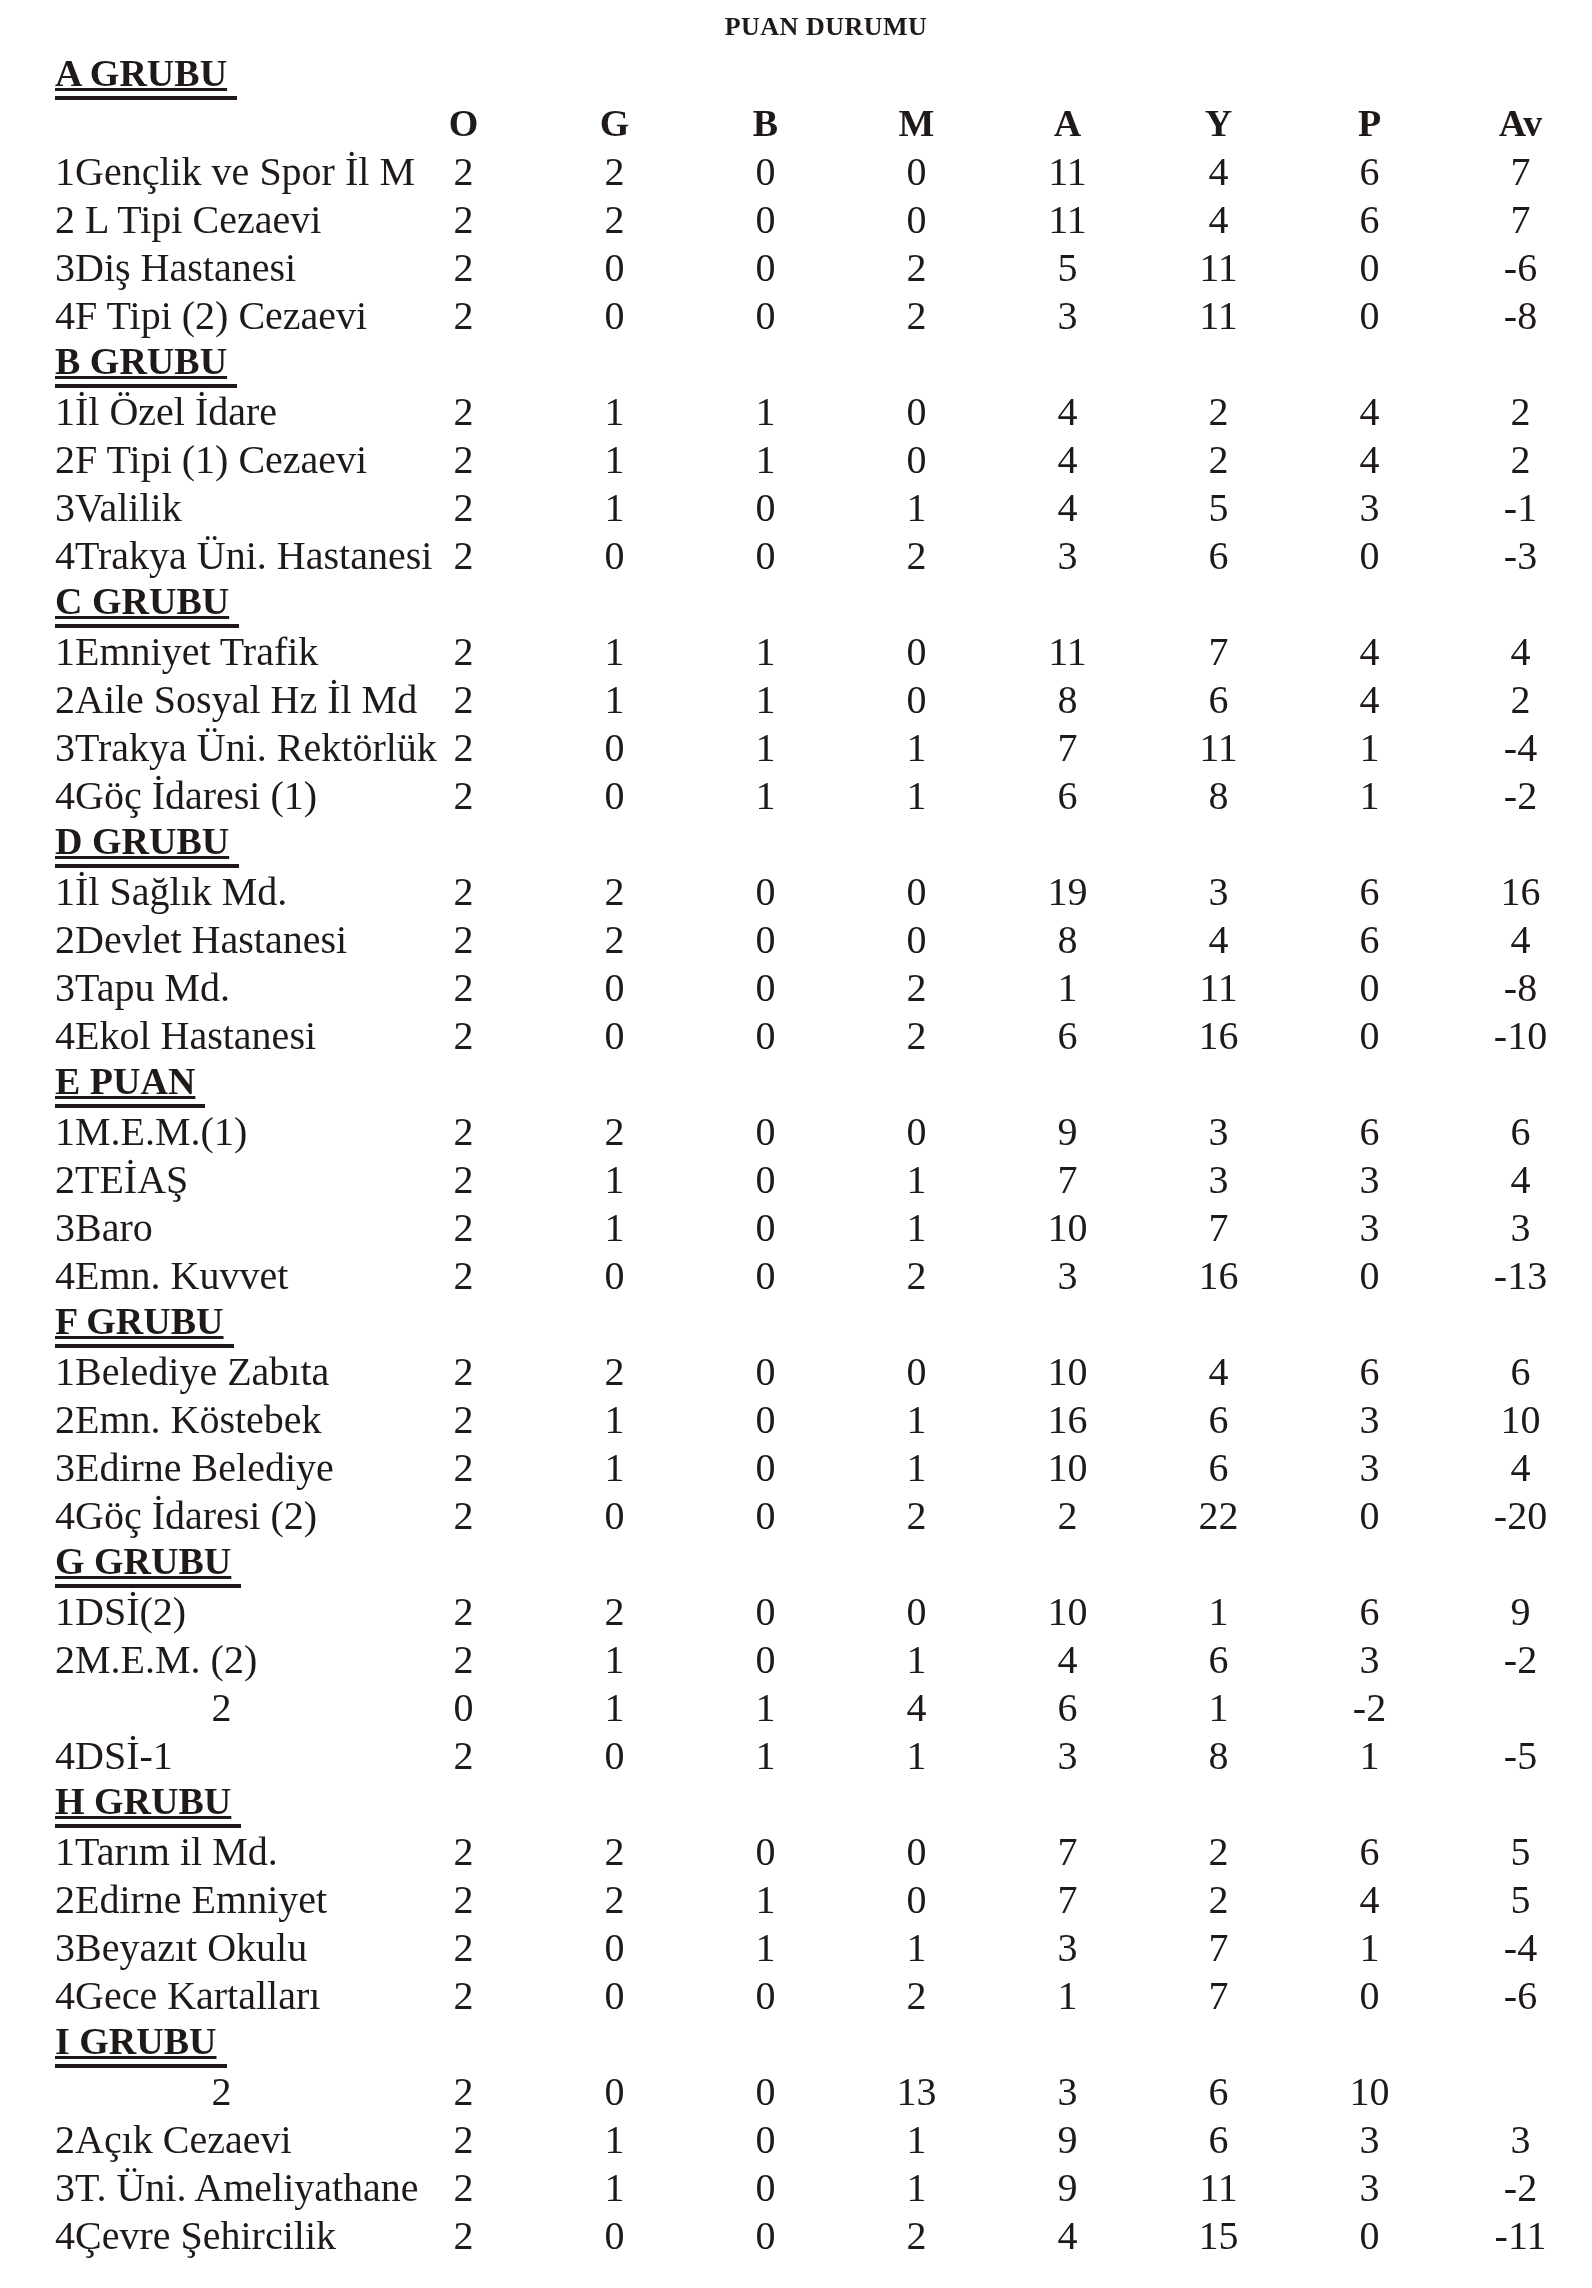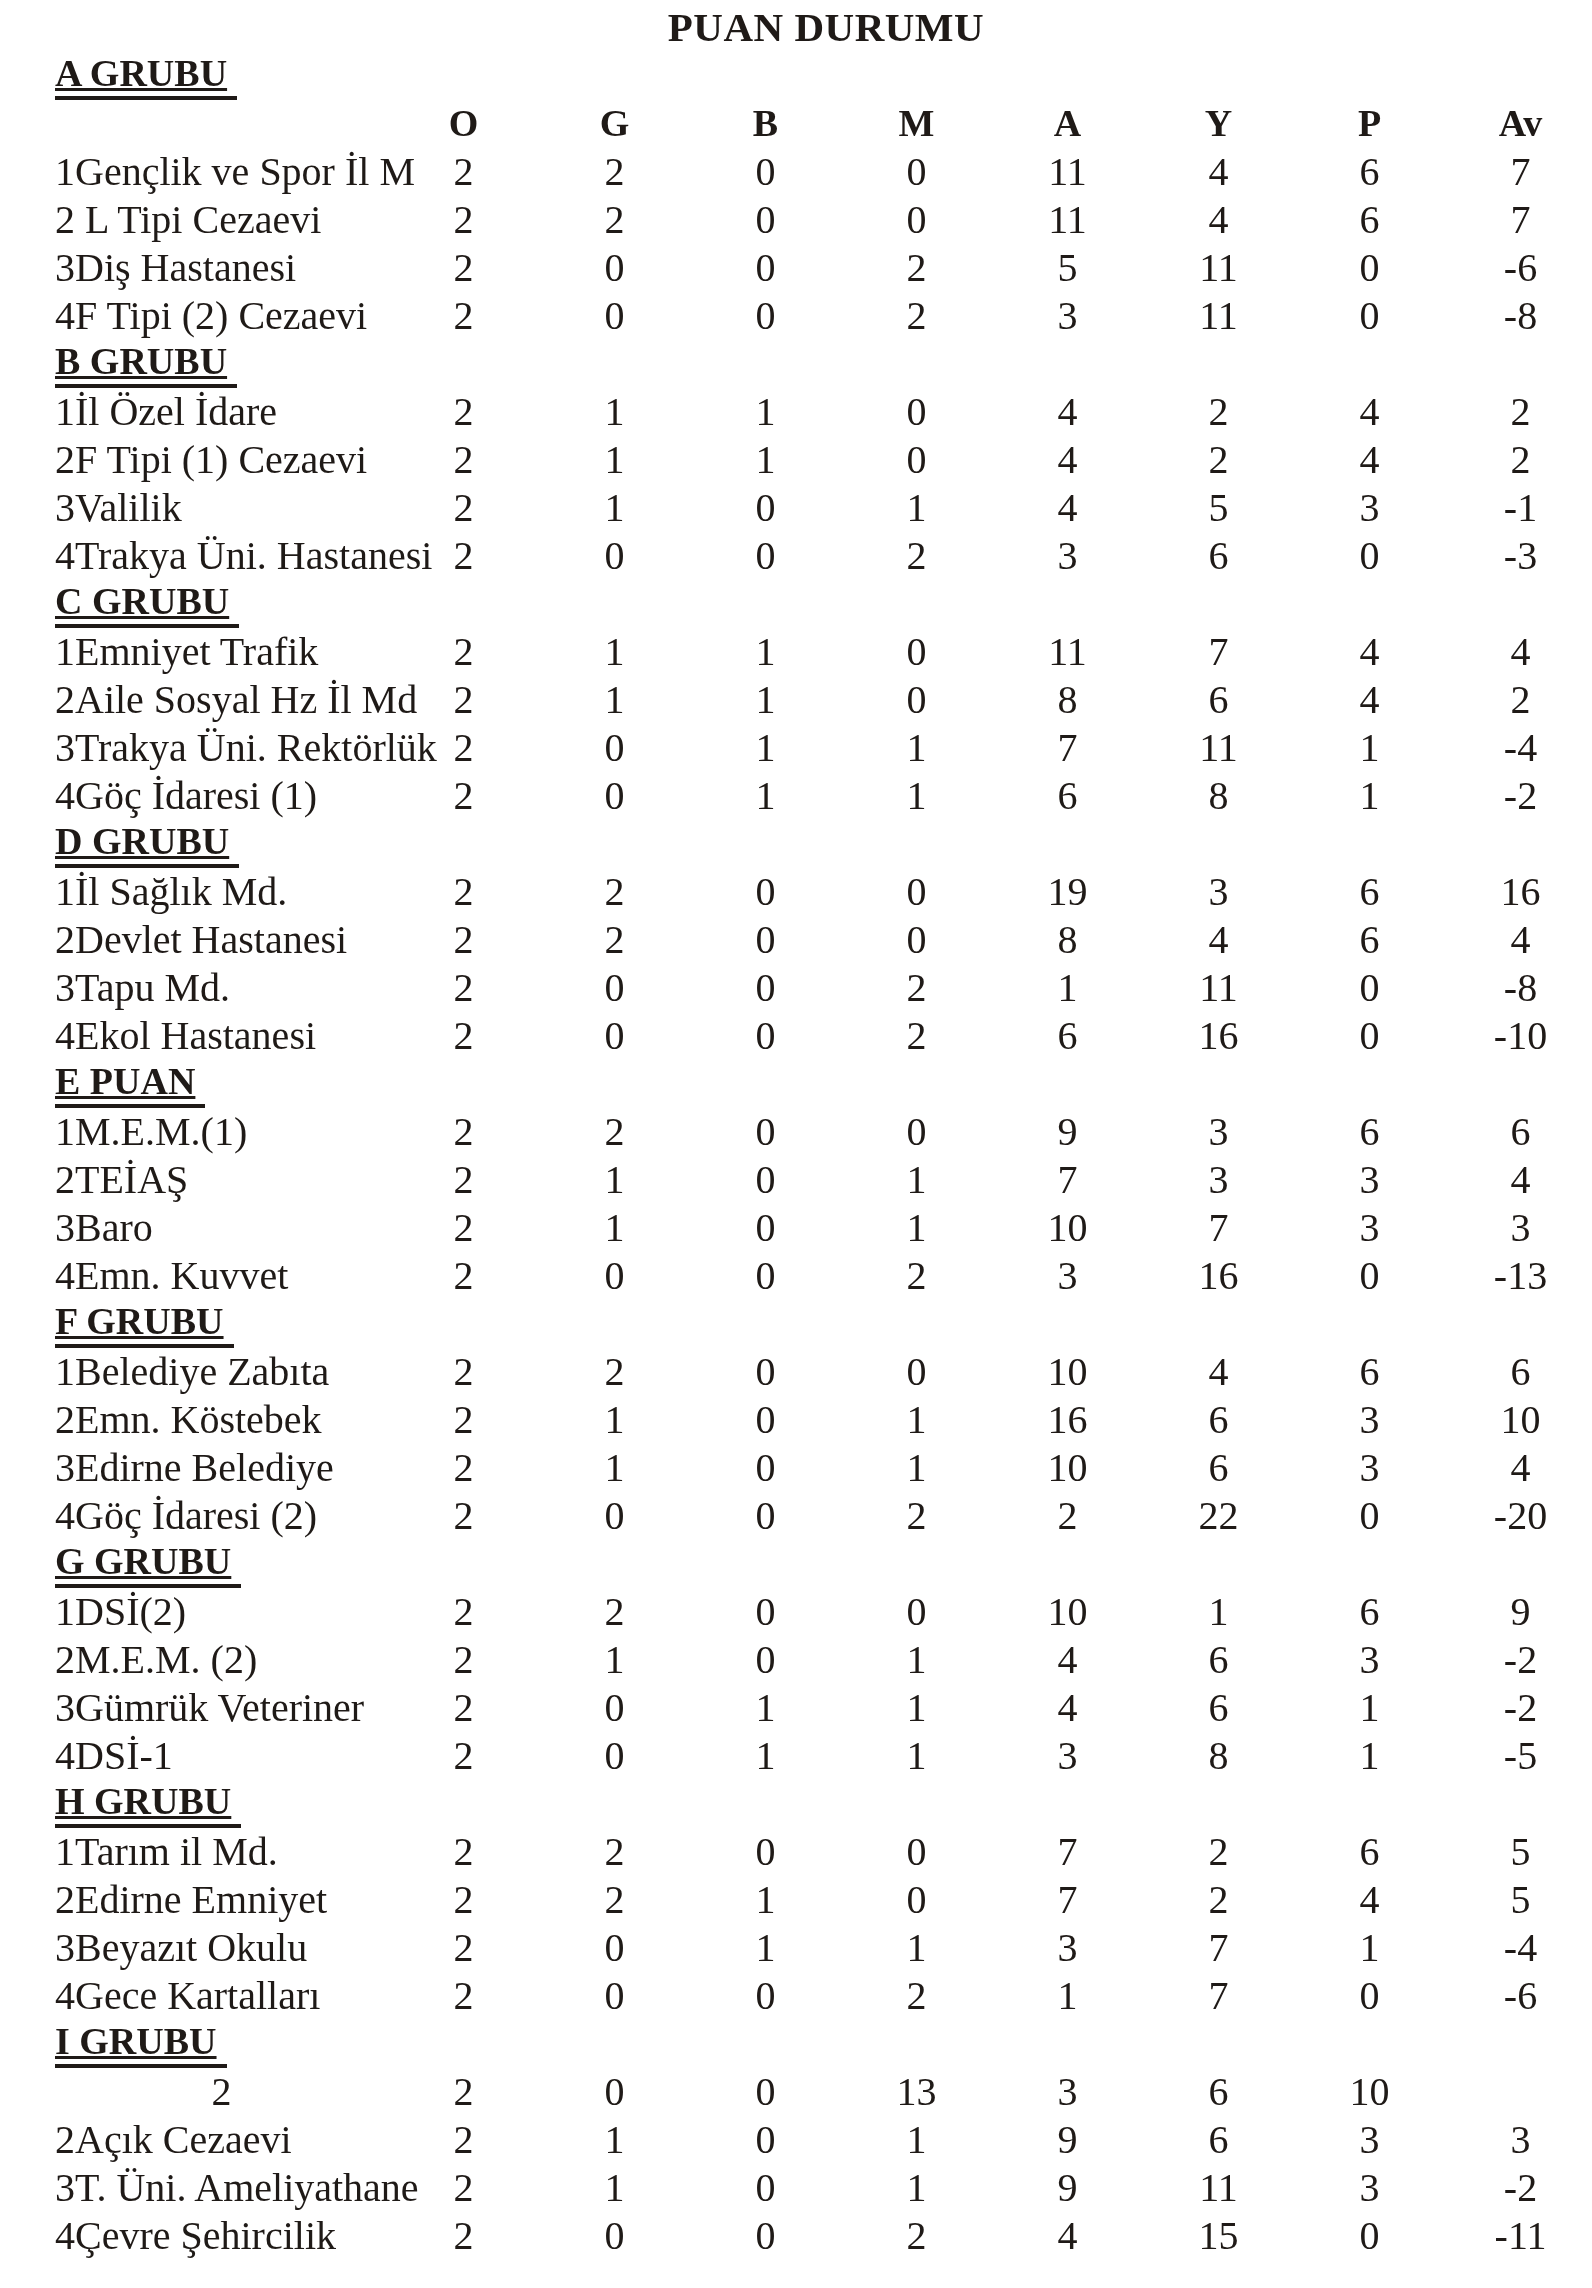--- a/index.html
+++ b/index.html
@@ -23,21 +23,21 @@
     height: 48px;
     display: flex;
     align-items: center;
   }
   .title-line {
     justify-content: center;
     padding-left: 60px; 
   }
   .title {
     font-weight: bold;
-    font-size: 41px;
+    font-size: 26px;
     letter-spacing: 0.5px;
     white-space: nowrap;
   }
   .group-line {
     padding-left: 55px;
   }
   .group-label {
     font-weight: bold;
     font-size: 38px;
     border-bottom: 4px solid currentColor;
@@ -387,21 +387,20 @@
         <div class="val">2</div>
         <div class="val">1</div>
         <div class="val">0</div>
         <div class="val">1</div>
         <div class="val">4</div>
         <div class="val">6</div>
         <div class="val">3</div>
         <div class="val">-2</div>
       </div>
       <div class="row team-row">
-        <div class="name">3Gümrük Veteriner</div>
         <div class="val">2</div>
         <div class="val">0</div>
         <div class="val">1</div>
         <div class="val">1</div>
         <div class="val">4</div>
         <div class="val">6</div>
         <div class="val">1</div>
         <div class="val">-2</div>
       </div>
       <div class="row team-row">

